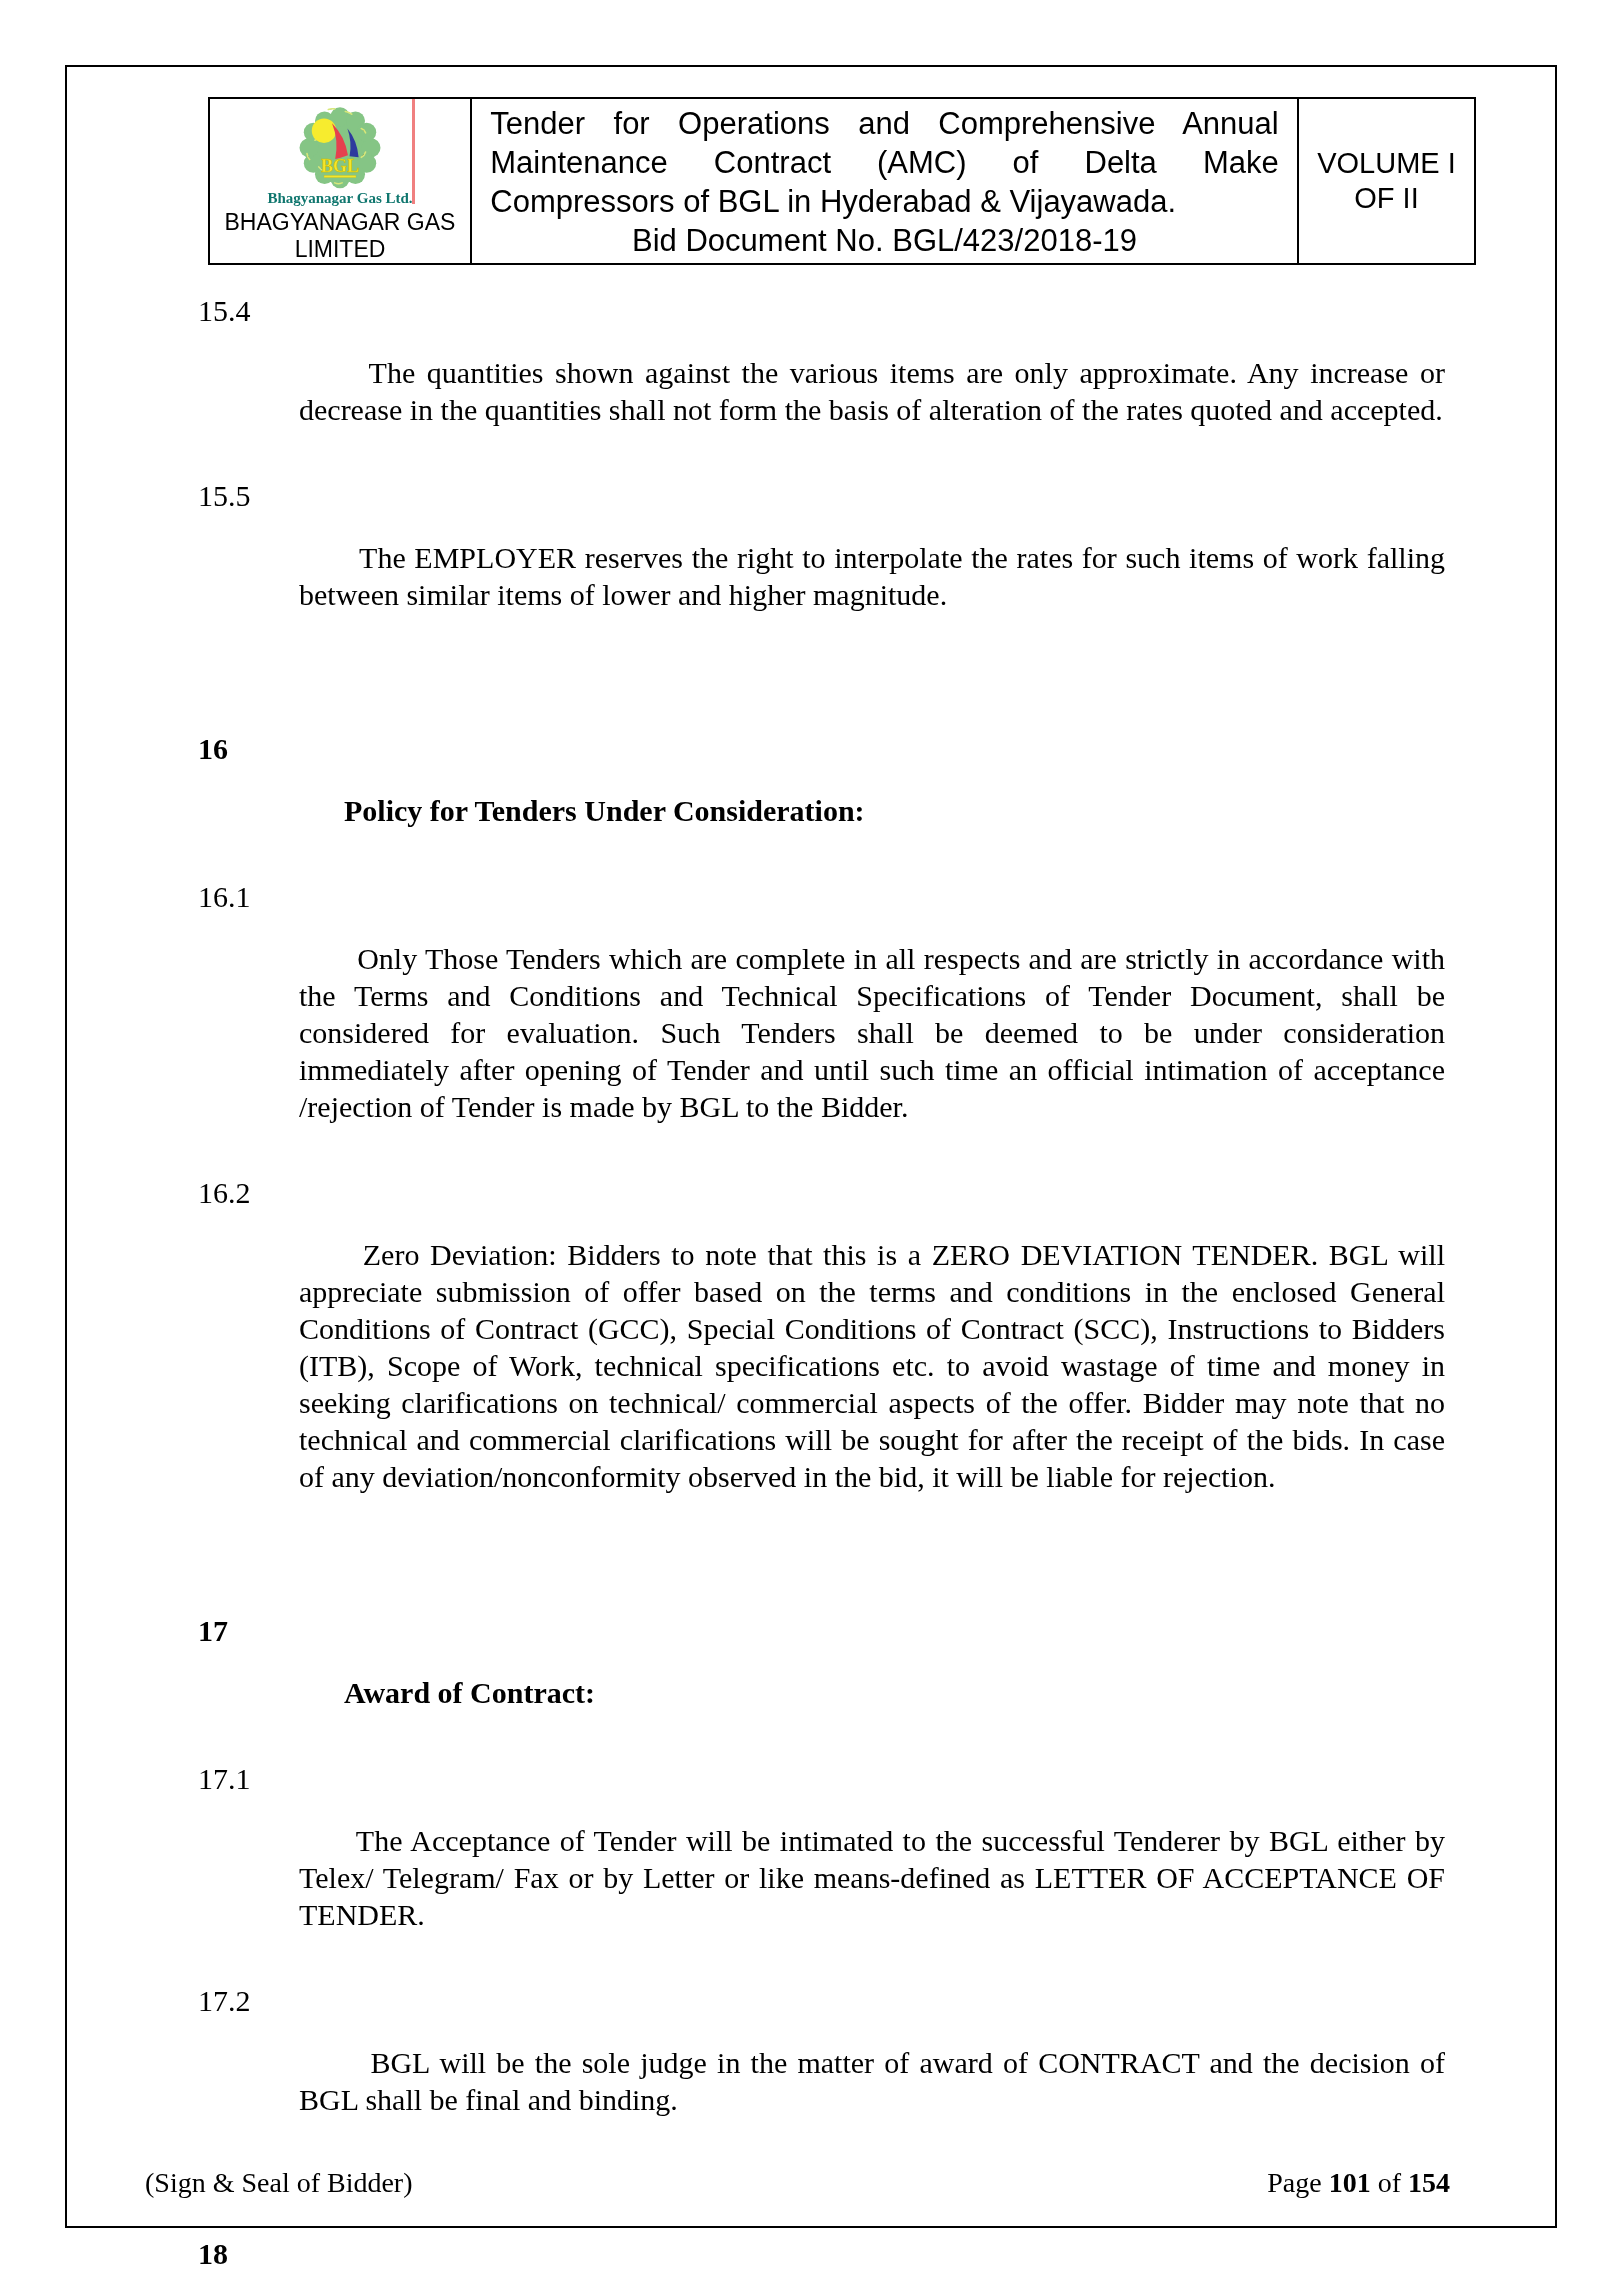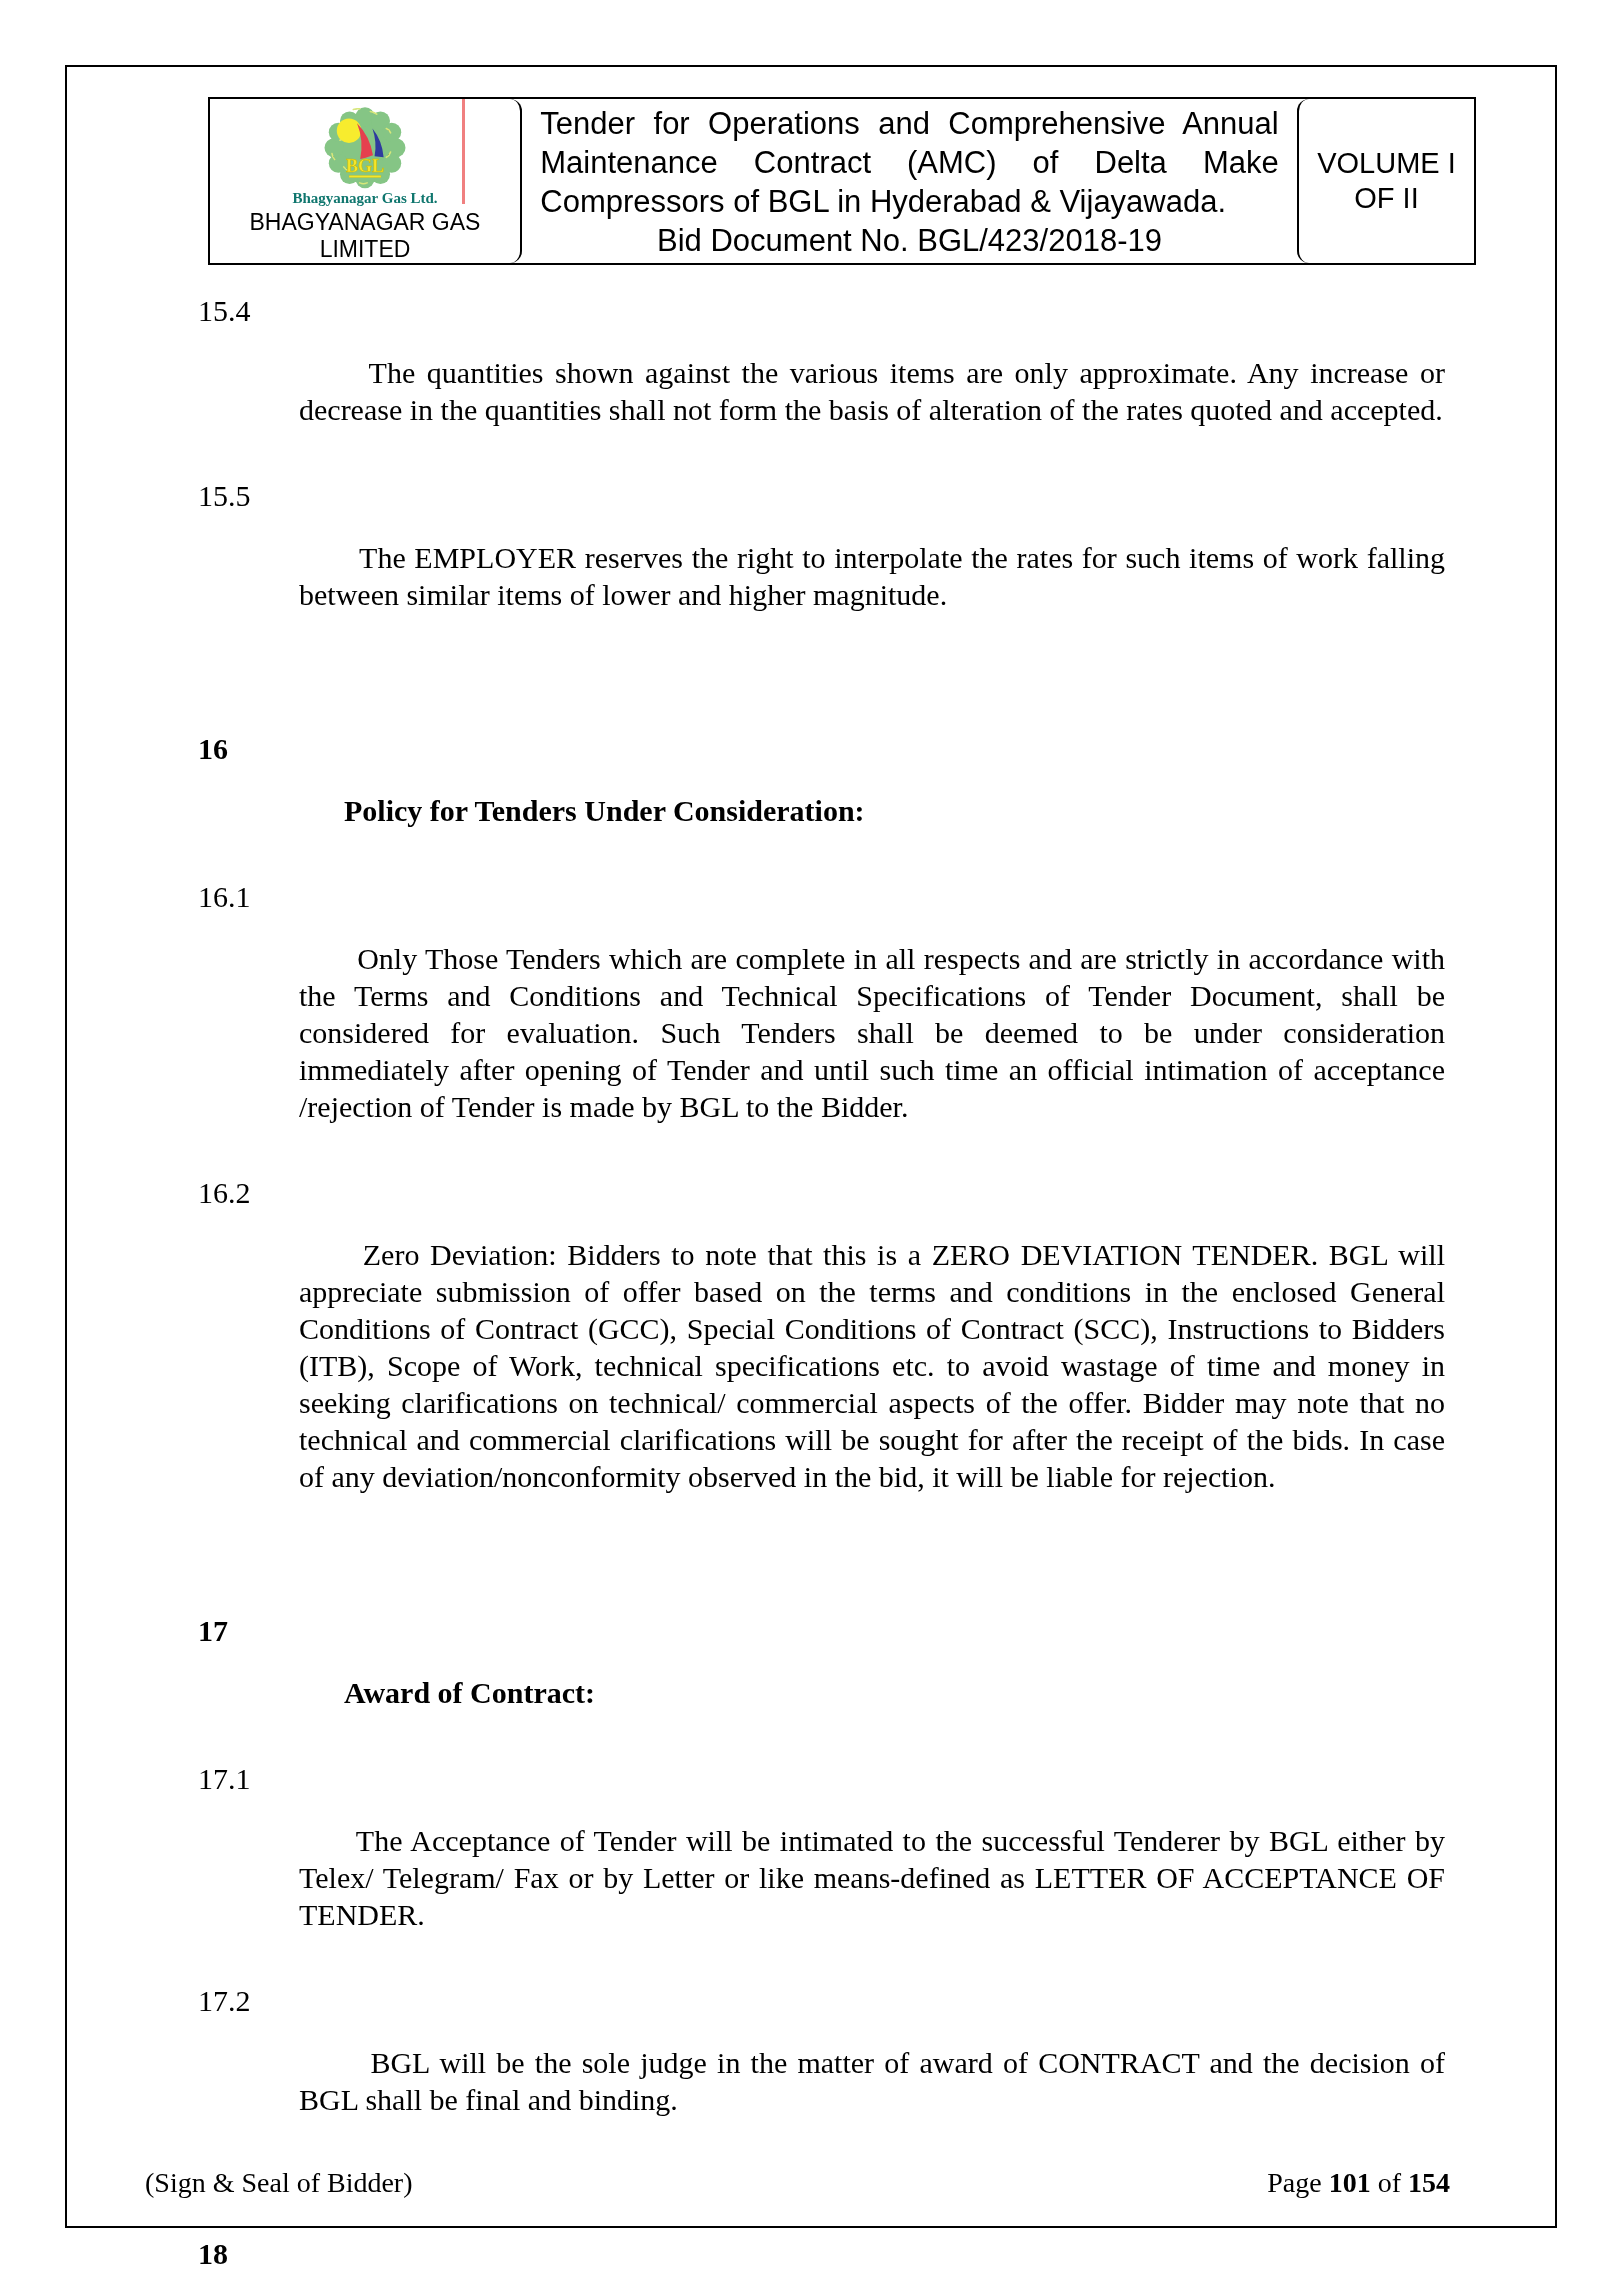--- a/index.html
+++ b/index.html
@@ -1,22 +1,22 @@
 <!DOCTYPE html>
 <html style="font-size:10.5px"><head>
 <meta charset="utf-8">
 <style>
   html,body{margin:0;padding:0;background:#ffffff;}
   body{width:1623px;height:2295px;position:relative;font-family:"Liberation Serif","DejaVu Serif",serif;color:#000;}
   .frame{position:absolute;left:65px;top:65px;width:1492px;height:2163px;border:2.6px solid #000;box-sizing:border-box;}
 
   
   .hdr{position:absolute;left:141px;top:30px;width:1268px;height:168px;border:2.6px solid #000;box-sizing:border-box;display:flex;background:#fff;}
-  .cell{box-sizing:border-box;overflow:hidden;border-radius:12px;}
-  .logo-cell{width:312px;border-right:2.6px solid #000;position:relative;display:flex;flex-direction:column;align-items:center;padding-top:4px;}
+  .cell{box-sizing:border-box;overflow:hidden;}
+  .logo-cell{width:262px;border-right:2.6px solid #000;position:relative;display:flex;flex-direction:column;align-items:center;padding-top:4px;}
   .red-line{position:absolute;top:0;right:55px;width:2.6px;height:105px;}
   .logo-caption{font-size:15px;font-weight:bold;line-height:15.7px;margin-top:-3.9px;}
   .company{font-family:"Liberation Sans","DejaVu Sans",sans-serif;font-size:23px;line-height:27px;text-align:center;margin-top:2.6px;}
   .title-cell{flex:1;padding:5.2px 18.3px 0 18.3px;font-family:"Liberation Sans","DejaVu Sans",sans-serif;font-size:31px;line-height:39px;}
   .tl{white-space:nowrap;}
   .tl-j{text-align:justify;text-align-last:justify;white-space:normal;}
   .tl-c{text-align:center;}
   .vol-cell{width:177px;border-left:2.6px solid #000;display:flex;flex-direction:column;justify-content:center;align-items:center;font-family:"Liberation Sans","DejaVu Sans",sans-serif;font-size:29px;line-height:35px;text-align:center;}
 
   

